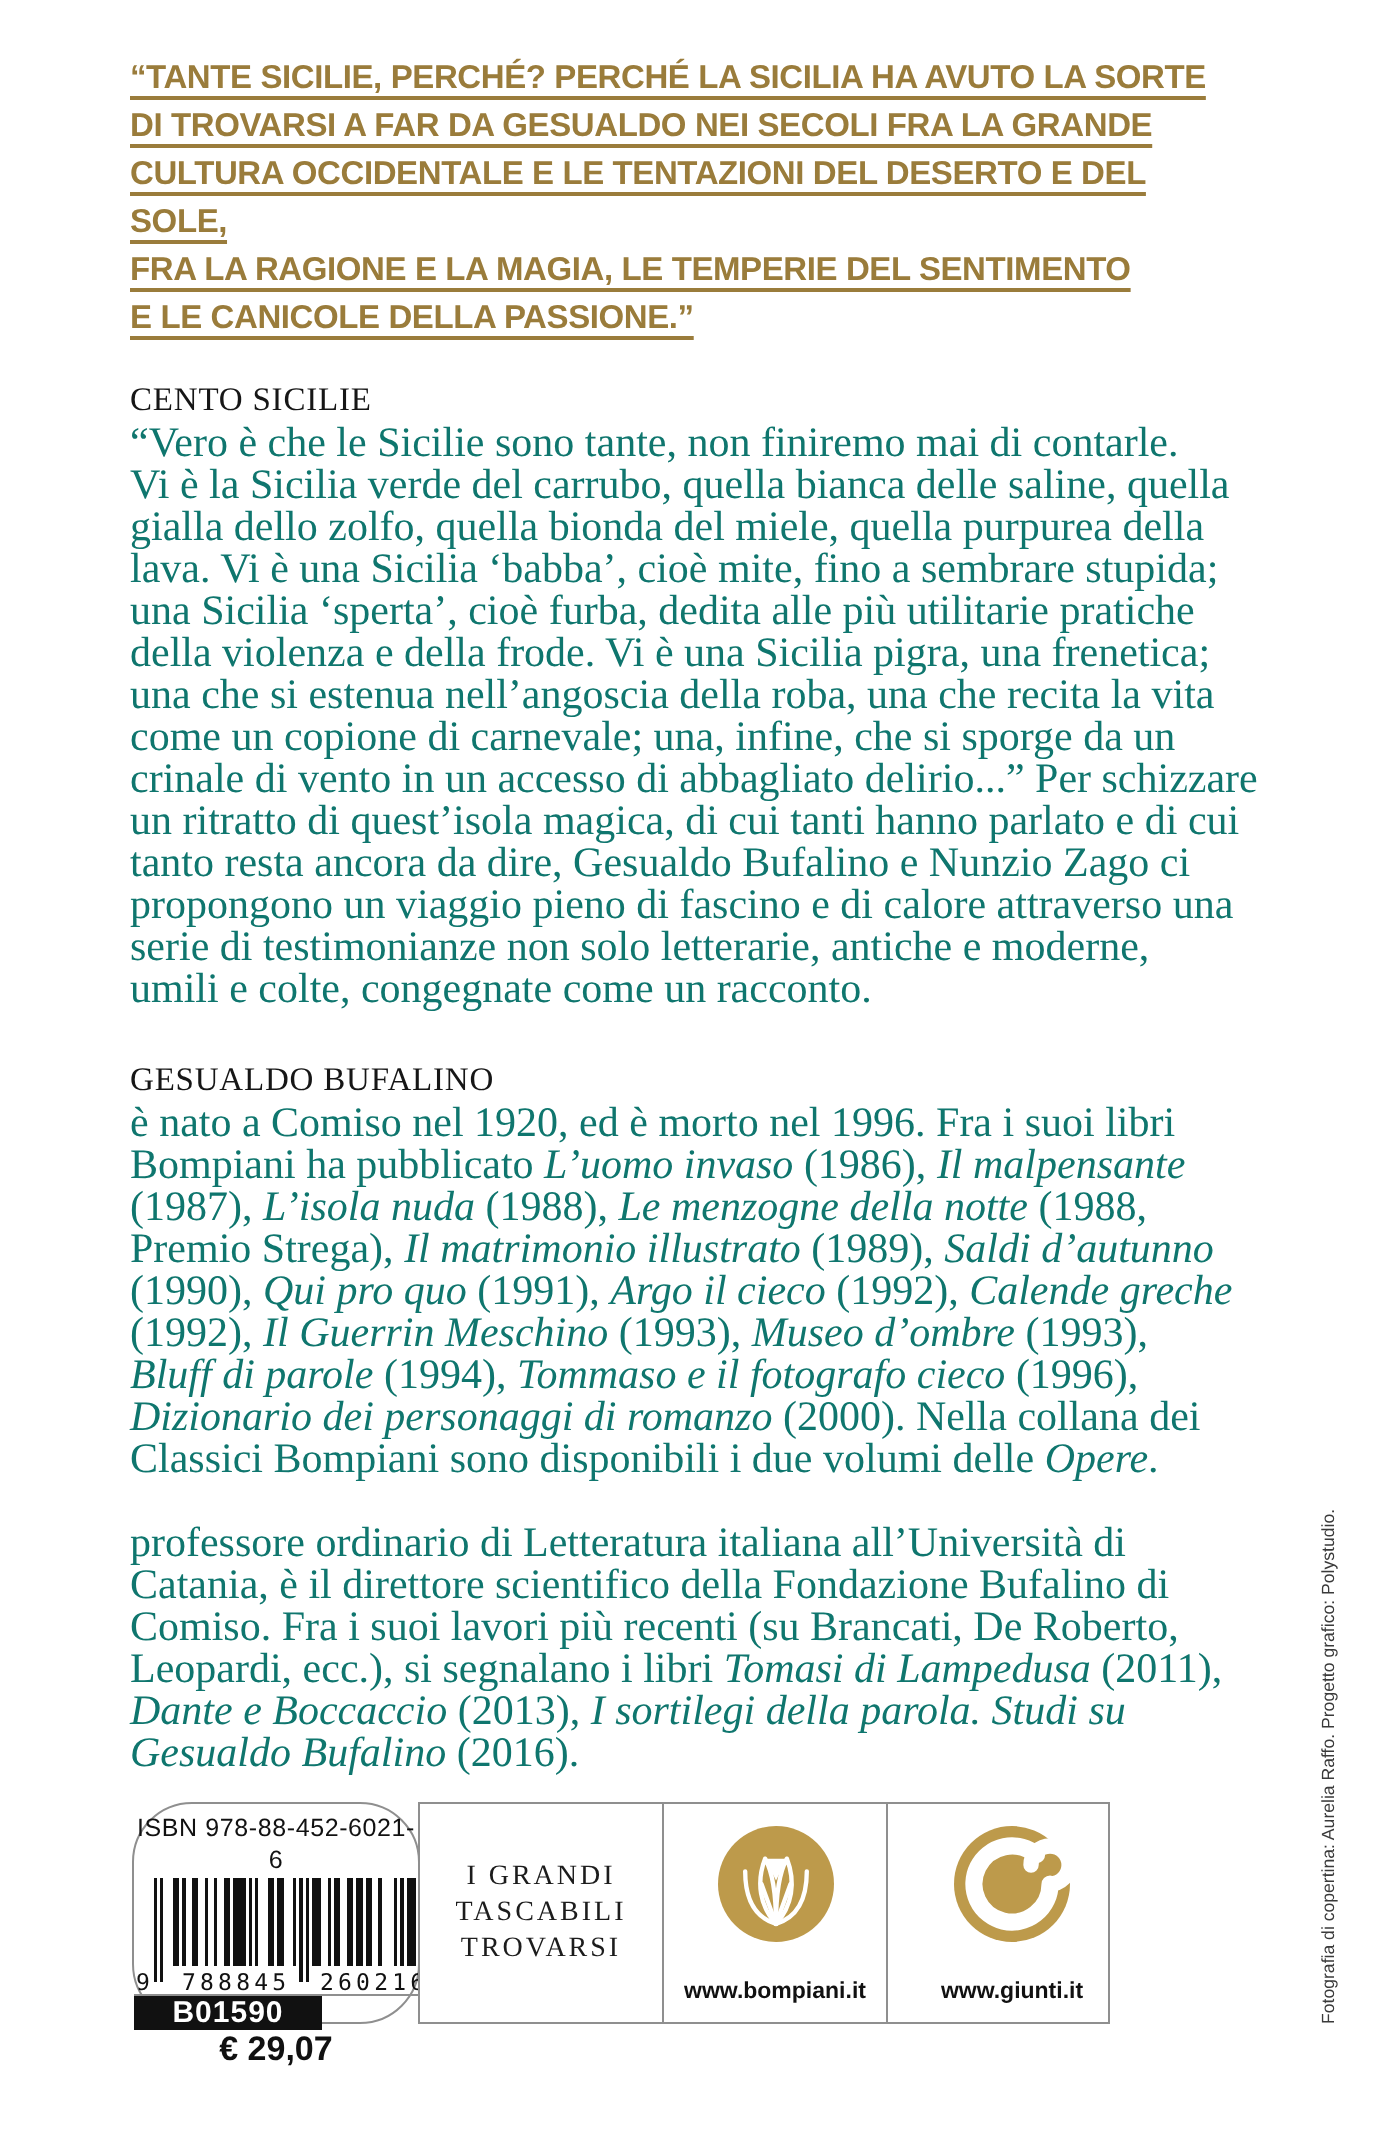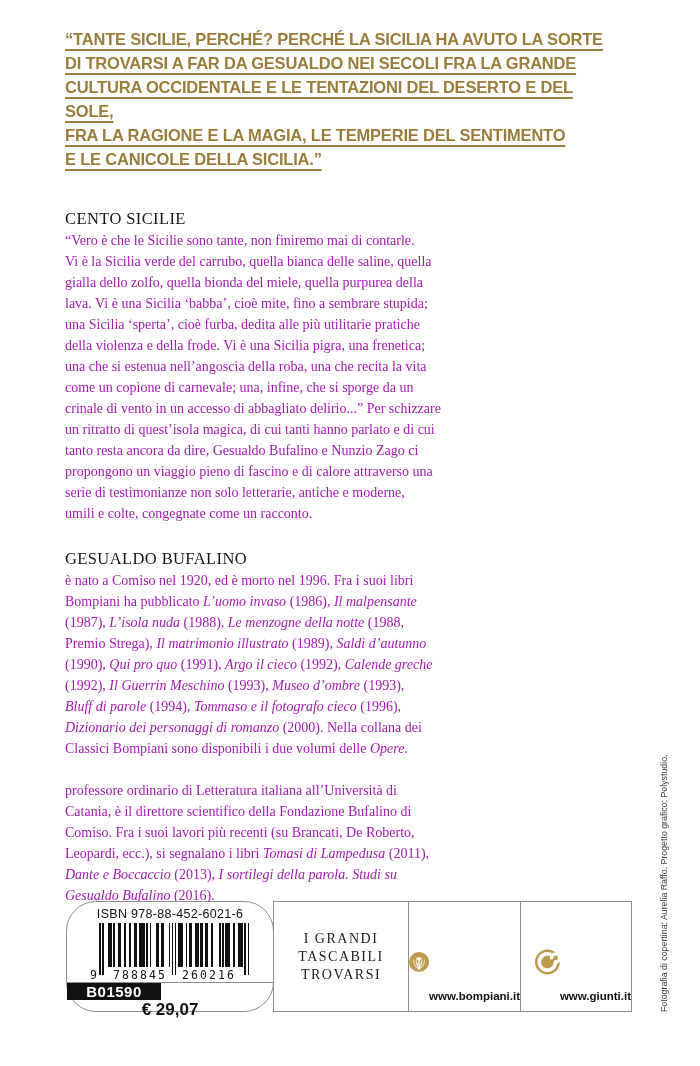--- a/index.html
+++ b/index.html
@@ -8,63 +8,63 @@
   .content{position:absolute;left:65px;top:0;width:580px;}
 
   
   .quote{margin-top:27px;font-family:"Liberation Sans",sans-serif;font-weight:700;
          font-size:16.5px;line-height:24px;letter-spacing:-0.2px;color:#9a7c3b;width:540px;}
   .quote span{text-decoration:underline;text-decoration-thickness:1.5px;text-underline-offset:4px;}
 
   
   .sec-heading{font-family:"Liberation Serif",serif;font-size:16.5px;letter-spacing:0.4px;
                color:#161616;font-weight:400;margin:0;}
-  .sec-body{font-size:14px;line-height:21px;color:#a21caf;margin:1px 0 0 0;width:575px;}
+  .sec-body{font-size:21px;line-height:21px;color:#0f766e;margin:1px 0 0 0;width:575px;}
   .sec-body span.i{font-style:italic;}
-  #sec-0{margin-top:38px;}
+  #sec-0{margin-top:19px;}
   #sec-1{margin-top:25px;}
   #sec-2{margin-top:21px;}
 
   
   .footer{position:absolute;left:66px;top:901px;height:111px;display:flex;align-items:stretch;}
   .fbox{border:1px solid #8f8f8f;background:#fff;box-sizing:border-box;}
   .fbox + .fbox{margin-left:-1px;}
 
-  .barcode-box{width:208px;display:flex;flex-direction:column;border-radius:30px;}
+  .barcode-box{width:144px;display:flex;flex-direction:column;border-radius:30px;}
   .isbn-label{text-align:center;font-family:"Liberation Sans",sans-serif;font-size:12.5px;
               letter-spacing:0.3px;color:#111;padding-top:4px;line-height:16px;}
   .bars-wrap{flex:1;display:flex;justify-content:center;align-items:flex-start;padding-top:1px;}
   .bc-row{height:28px;display:flex;border-top:1px solid #8f8f8f;flex-direction:column;}
   .bc-code{width:94px;background:#111;color:#fff;display:flex;align-items:center;justify-content:center;
            font-family:"Liberation Sans",sans-serif;font-weight:700;font-size:15px;letter-spacing:0.5px;}
   .bc-price{flex:1;display:flex;align-items:center;justify-content:center;color:#111;
             font-family:"Liberation Sans",sans-serif;font-weight:700;font-size:17px;}
 
-  .series-box{width:136px;display:flex;flex-direction:column;justify-content:center;align-items:center;}
+  .series-box{width:123px;display:flex;flex-direction:column;justify-content:center;align-items:center;}
   .series-line{font-family:"Liberation Serif",serif;font-size:14px;letter-spacing:1.5px;
                color:#1c1c1c;line-height:18px;}
 
-  .logo-box{width:113px;display:flex;flex-direction:row;align-items:center;}
+  .logo-box{width:113px;display:flex;flex-direction:column;align-items:center;}
   .logo-circle{margin-top:11px;width:58px;height:58px;}
   .logo-url{margin-top:auto;margin-bottom:9px;font-family:"Liberation Sans",sans-serif;
             font-weight:700;font-size:11.5px;color:#111;}
 
   
   .credit{position:absolute;top:1012px;left:659px;transform:rotate(-90deg);transform-origin:0 0;
           white-space:nowrap;font-family:"Liberation Sans",sans-serif;font-size:8.8px;color:#3a3a3a;}
 
   svg text{font-family:"DejaVu Sans Mono",monospace;font-size:11.5px;fill:#111;letter-spacing:2.1px;}
 </style>
 </head>
 <body>
 
 <div class="page">
   <div class="content">
 
-    <div class="quote"><span>“TANTE SICILIE, PERCHÉ? PERCHÉ LA SICILIA HA AVUTO LA SORTE</span><br><span>DI TROVARSI A FAR DA GESUALDO NEI SECOLI FRA LA GRANDE</span><br><span>CULTURA OCCIDENTALE E LE TENTAZIONI DEL DESERTO E DEL SOLE,</span><br><span>FRA LA RAGIONE E LA MAGIA, LE TEMPERIE DEL SENTIMENTO</span><br><span>E LE CANICOLE DELLA SICILIA.”</span></div>
+    <div class="quote"><span>“TANTE SICILIE, PERCHÉ? PERCHÉ LA SICILIA HA AVUTO LA SORTE</span><br><span>DI TROVARSI A FAR DA GESUALDO NEI SECOLI FRA LA GRANDE</span><br><span>CULTURA OCCIDENTALE E LE TENTAZIONI DEL DESERTO E DEL SOLE,</span><br><span>FRA LA RAGIONE E LA MAGIA, LE TEMPERIE DEL SENTIMENTO</span><br><span>E LE CANICOLE DELLA PASSIONE.”</span></div>
 
     <div id="sec-0">
       <h2 class="sec-heading">CENTO SICILIE</h2>
       <p class="sec-body"><span>“Vero è che le Sicilie sono tante, non finiremo mai di contarle.</span><br><span>Vi è la Sicilia verde del carrubo, quella bianca delle saline, quella</span><br><span>gialla dello zolfo, quella bionda del miele, quella purpurea della</span><br><span>lava. Vi è una Sicilia ‘babba’, cioè mite, fino a sembrare stupida;</span><br><span>una Sicilia ‘sperta’, cioè furba, dedita alle più utilitarie pratiche</span><br><span>della violenza e della frode. Vi è una Sicilia pigra, una frenetica;</span><br><span>una che si estenua nell’angoscia della roba, una che recita la vita</span><br><span>come un copione di carnevale; una, infine, che si sporge da un</span><br><span>crinale di vento in un accesso di abbagliato delirio...” Per schizzare</span><br><span>un ritratto di quest’isola magica, di cui tanti hanno parlato e di cui</span><br><span>tanto resta ancora da dire, Gesualdo Bufalino e Nunzio Zago ci</span><br><span>propongono un viaggio pieno di fascino e di calore attraverso una</span><br><span>serie di testimonianze non solo letterarie, antiche e moderne,</span><br><span>umili e colte, congegnate come un racconto.</span></p>
     </div>
 
     <div id="sec-1">
       <h2 class="sec-heading">GESUALDO BUFALINO</h2>
       <p class="sec-body"><span>è nato a Comiso nel 1920, ed è morto nel 1996. Fra i suoi libri</span><br><span>Bompiani ha pubblicato </span><span class="i">L’uomo invaso</span><span> (1986), </span><span class="i">Il malpensante</span><br><span>(1987), </span><span class="i">L’isola nuda</span><span> (1988), </span><span class="i">Le menzogne della notte</span><span> (1988,</span><br><span>Premio Strega), </span><span class="i">Il matrimonio illustrato</span><span> (1989), </span><span class="i">Saldi d’autunno</span><br><span>(1990), </span><span class="i">Qui pro quo</span><span> (1991), </span><span class="i">Argo il cieco</span><span> (1992), </span><span class="i">Calende greche</span><br><span>(1992), </span><span class="i">Il Guerrin Meschino</span><span> (1993), </span><span class="i">Museo d’ombre</span><span> (1993),</span><br><span class="i">Bluff di parole</span><span> (1994), </span><span class="i">Tommaso e il fotografo cieco</span><span> (1996),</span><br><span class="i">Dizionario dei personaggi di romanzo</span><span> (2000). Nella collana dei</span><br><span>Classici Bompiani sono disponibili i due volumi delle </span><span class="i">Opere</span><span>.</span></p>
     </div>

